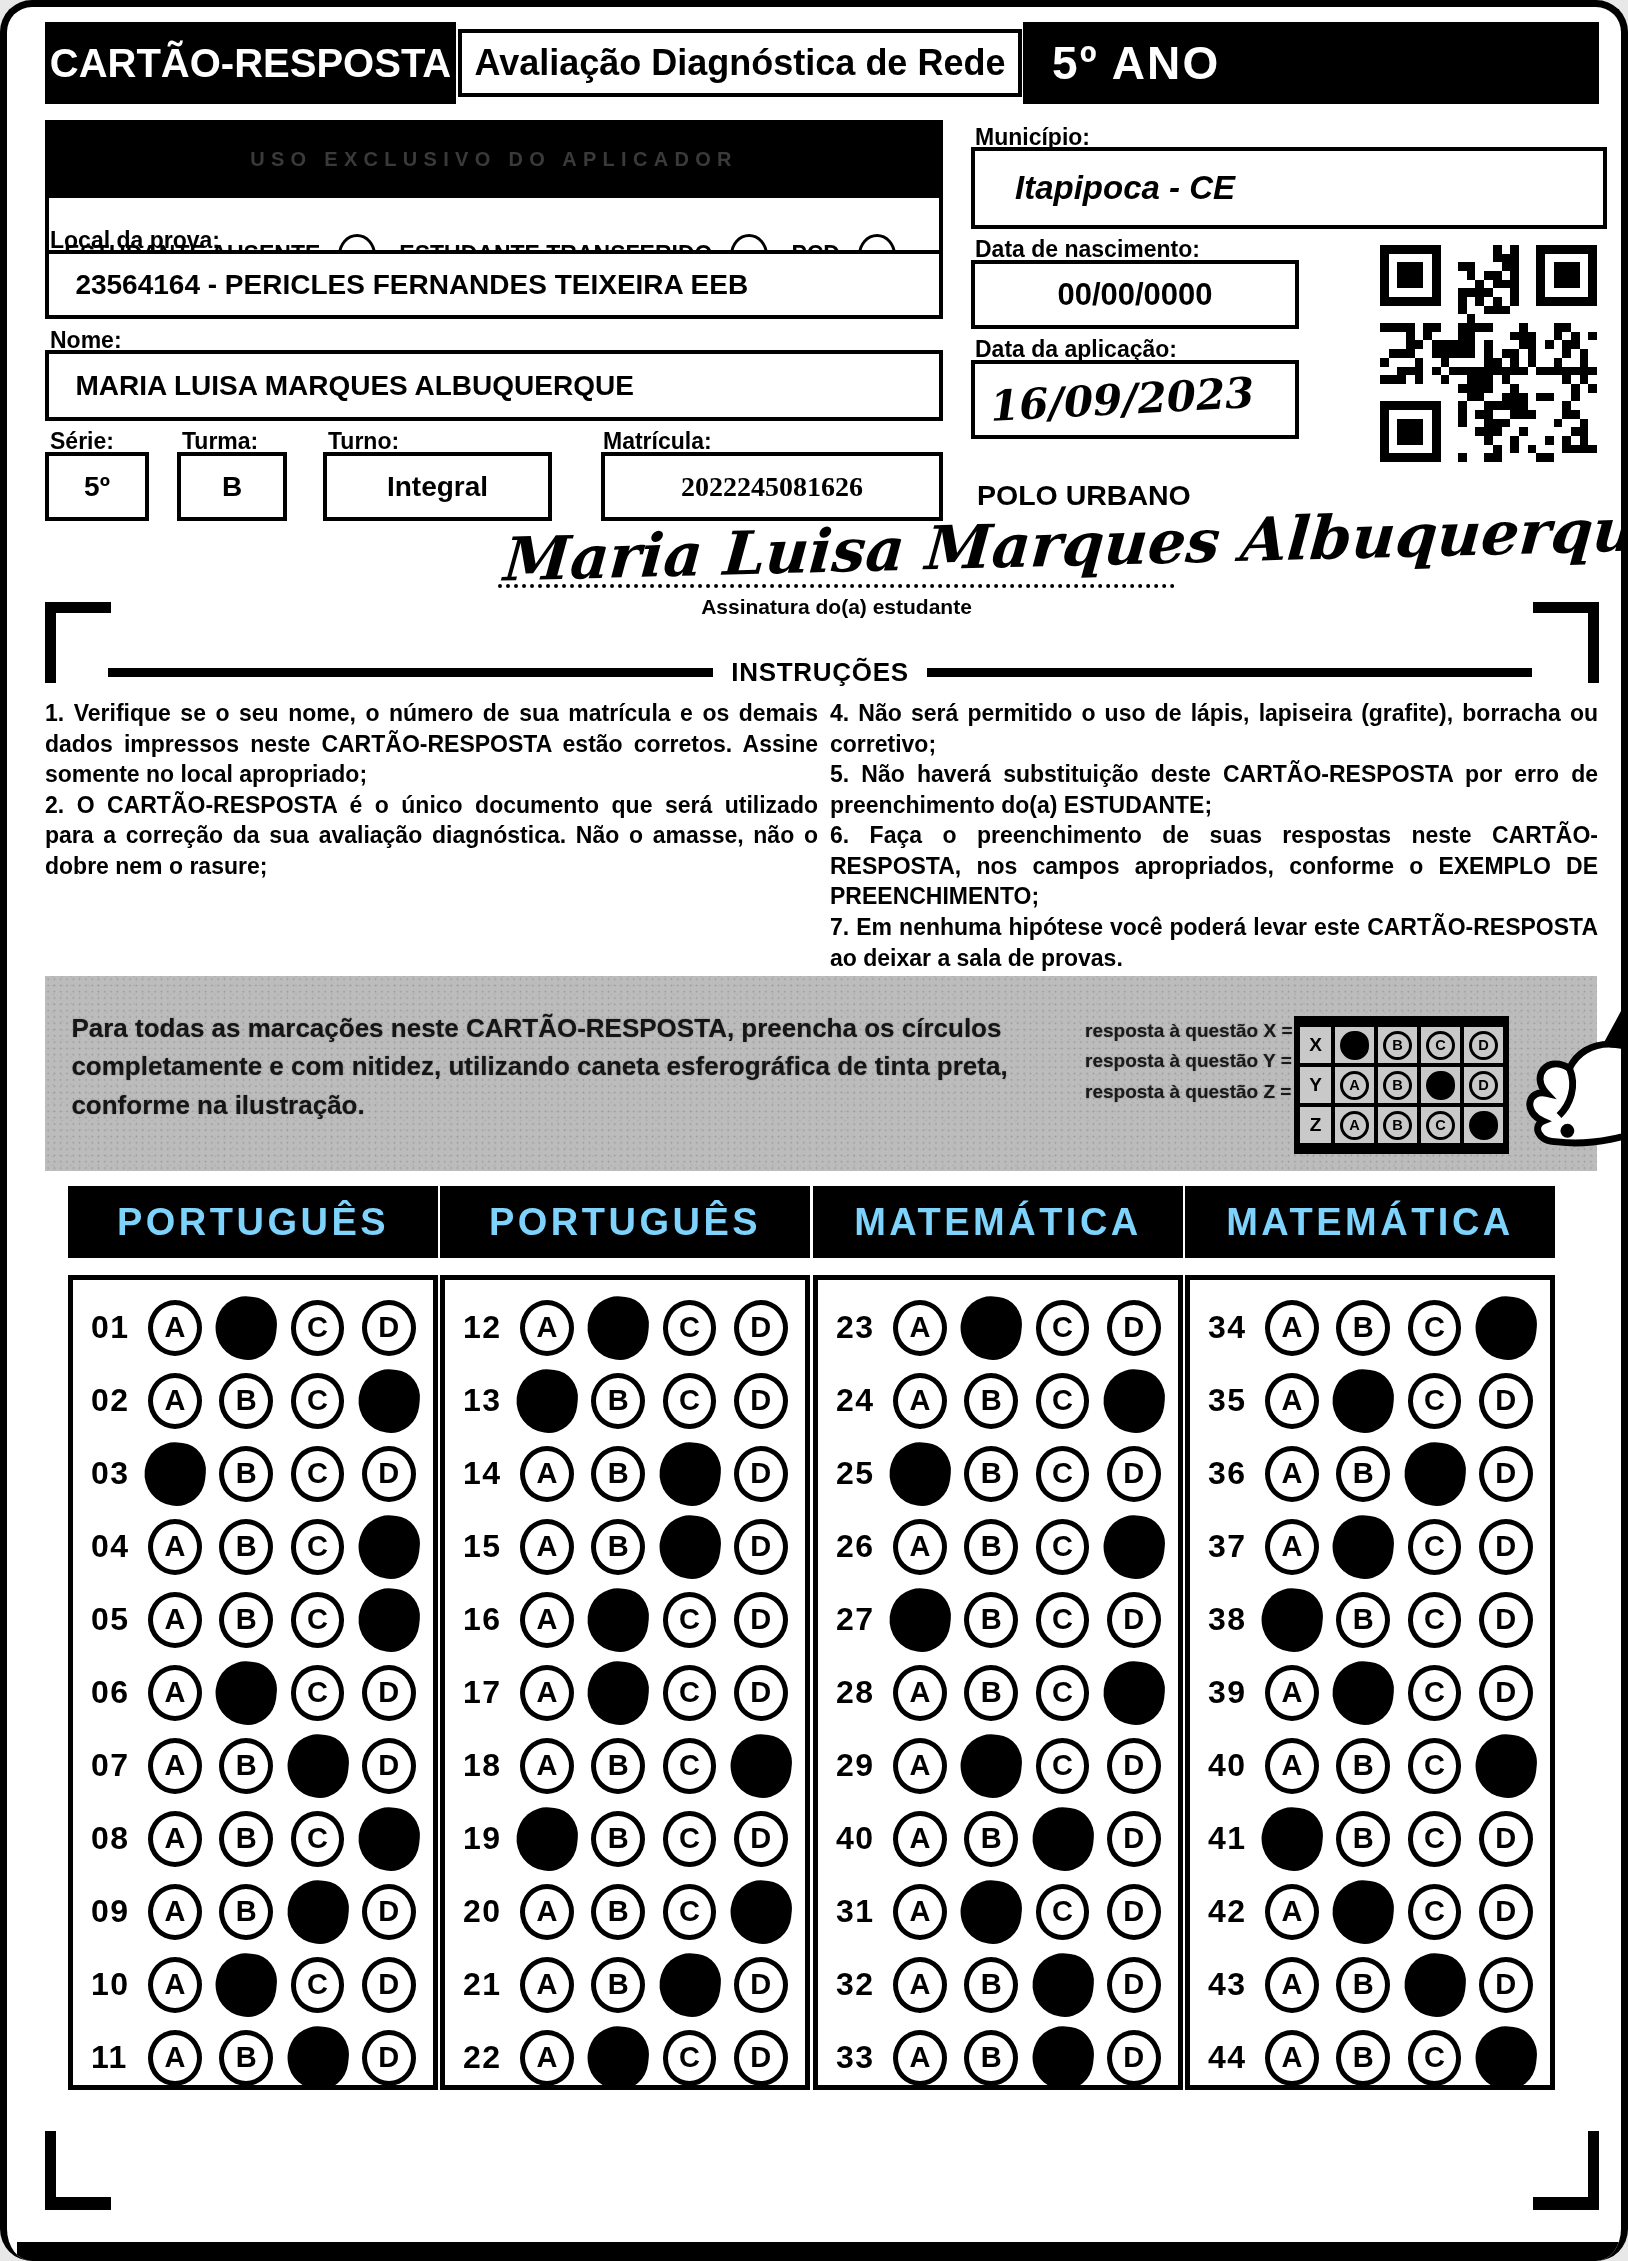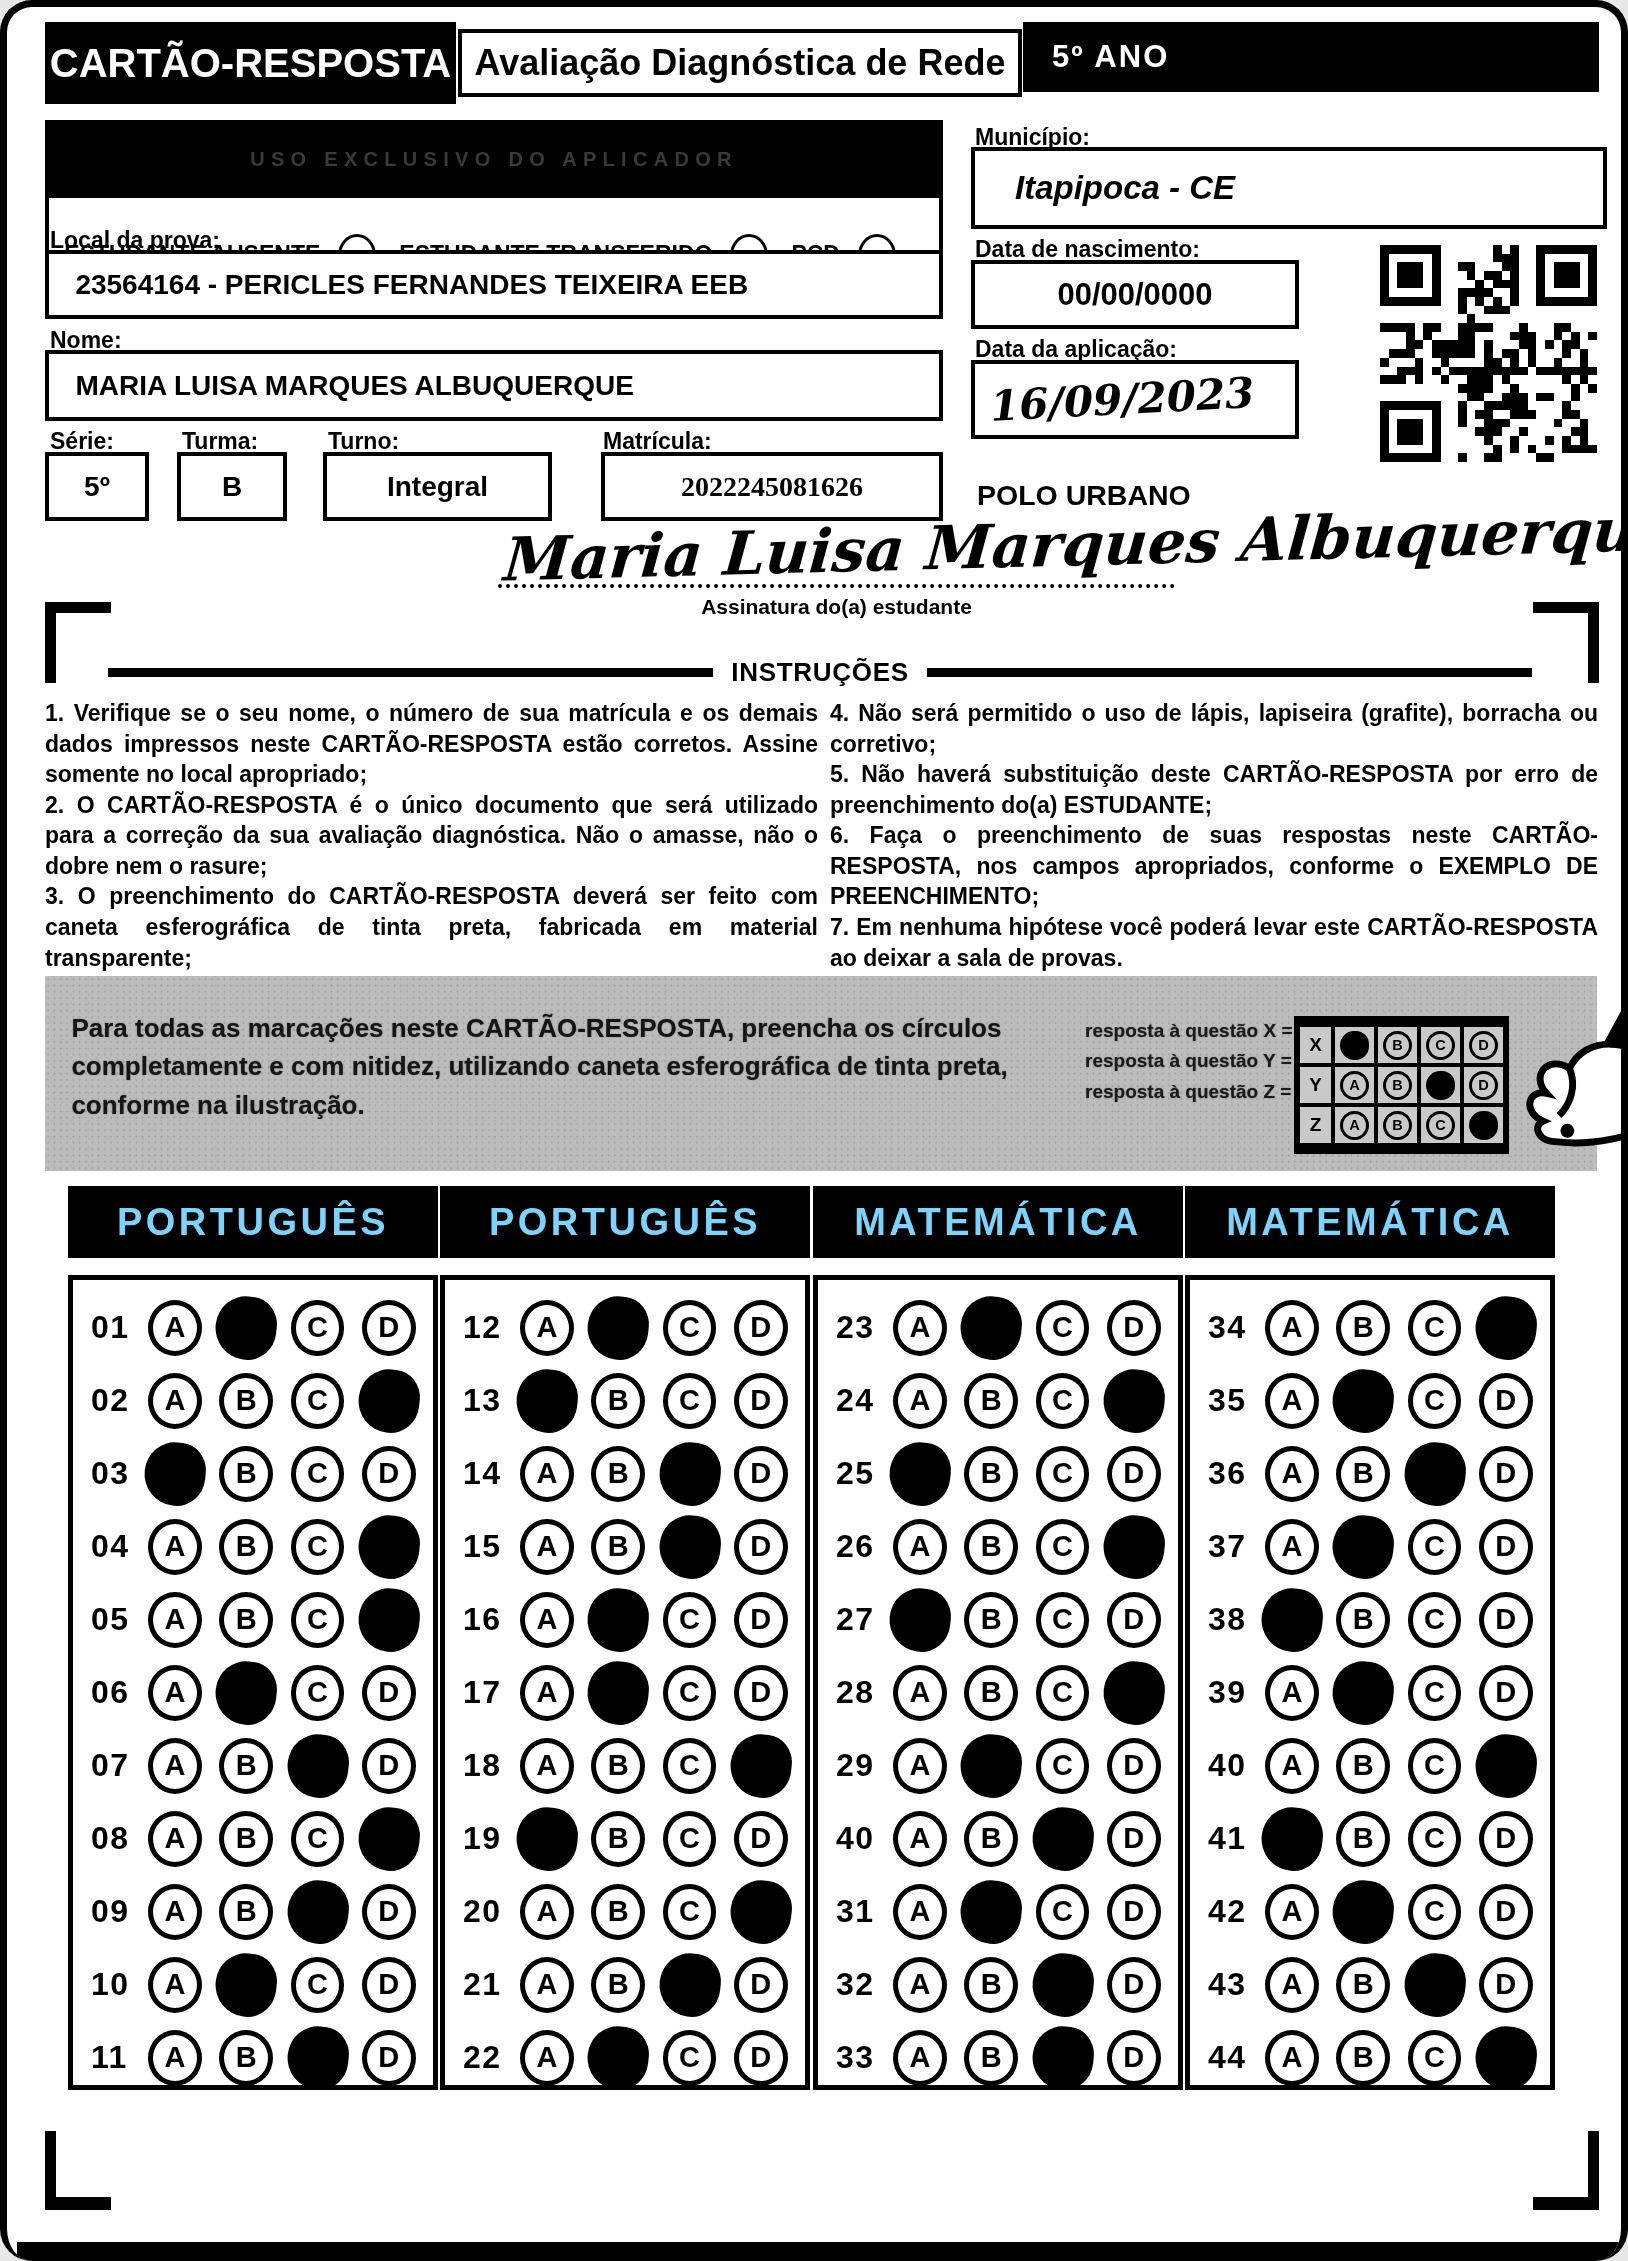--- a/index.html
+++ b/index.html
@@ -57,21 +57,21 @@
   .bottom-bar{position:absolute;left:9.7px;right:0;bottom:0;height:19px;background:#000;}
   .qr svg{width:100%;height:100%;}
 </style>
 </head>
 <body>
 
 <div class="page">
 
   <div class="abs blackbox" style="left:38px;top:15.3px;width:411px;height:82px;font-size:40px;">CARTÃO-RESPOSTA</div>
   <div class="abs whitebox" style="left:451px;top:22px;width:564px;height:68px;font-size:36px;justify-content:center;">Avaliação Diagnóstica de Rede</div>
-  <div class="abs blackbox" style="left:1016px;top:15.3px;width:576px;height:70px;font-size:31px;justify-content:flex-start;padding-left:29px;box-sizing:border-box;letter-spacing:2.1px;">5º ANO</div>
+  <div class="abs blackbox" style="left:1016px;top:15.3px;width:576px;height:82px;font-size:46px;justify-content:flex-start;padding-left:29px;box-sizing:border-box;letter-spacing:2.1px;">5º ANO</div>
 
   <div class="abs app-wrap">
     <div class="app-bar">USO EXCLUSIVO DO APLICADOR</div>
     <div class="app-opts" id="applicator-options">
         <div class="app-opt">
           <div class="lbl">ESTUDANTE AUSENTE</div>
           <div class="circle"></div>
         </div>
         <div class="app-opt">
           <div class="lbl">ESTUDANTE TRANSFERIDO</div>
@@ -335,21 +335,20 @@
   <div class="abs mark" style="left:1526px;top:2190px;width:66px;height:12.5px;"></div>
 
   <div class="abs instr-title-row">
     <div class="instr-rule"></div>
     <div class="instr-title">INSTRUÇÕES</div>
     <div class="instr-rule"></div>
   </div>
   <div class="abs instr-col" id="instructions-left" style="left:38px;top:691px;width:773px;">
       <p>1. Verifique se o seu nome, o número de sua matrícula e os demais dados impressos neste CARTÃO-RESPOSTA estão corretos. Assine somente no local apropriado;</p>
       <p>2. O CARTÃO-RESPOSTA é o único documento que será utilizado para a correção da sua avaliação diagnóstica. Não o amasse, não o dobre nem o rasure;</p>
-      <p>3. O preenchimento do CARTÃO-RESPOSTA deverá ser feito com caneta esferográfica de tinta preta, fabricada em material transparente;</p>
     </div>
   <div class="abs instr-col" id="instructions-right" style="left:823px;top:691px;width:768px;">
       <p>4. Não será permitido o uso de lápis, lapiseira (grafite), borracha ou corretivo;</p>
       <p>5. Não haverá substituição deste CARTÃO-RESPOSTA por erro de preenchimento do(a) ESTUDANTE;</p>
       <p>6. Faça o preenchimento de suas respostas neste CARTÃO-RESPOSTA, nos campos apropriados, conforme o EXEMPLO DE PREENCHIMENTO;</p>
       <p>7. Em nenhuma hipótese você poderá levar este CARTÃO-RESPOSTA ao deixar a sala de provas.</p>
     </div>
 
   <div class="abs band">
     <div class="band-text">Para todas as marcações neste CARTÃO-RESPOSTA, preencha os círculos completamente e com nitidez, utilizando caneta esferográfica de tinta preta, conforme na ilustração.</div>

